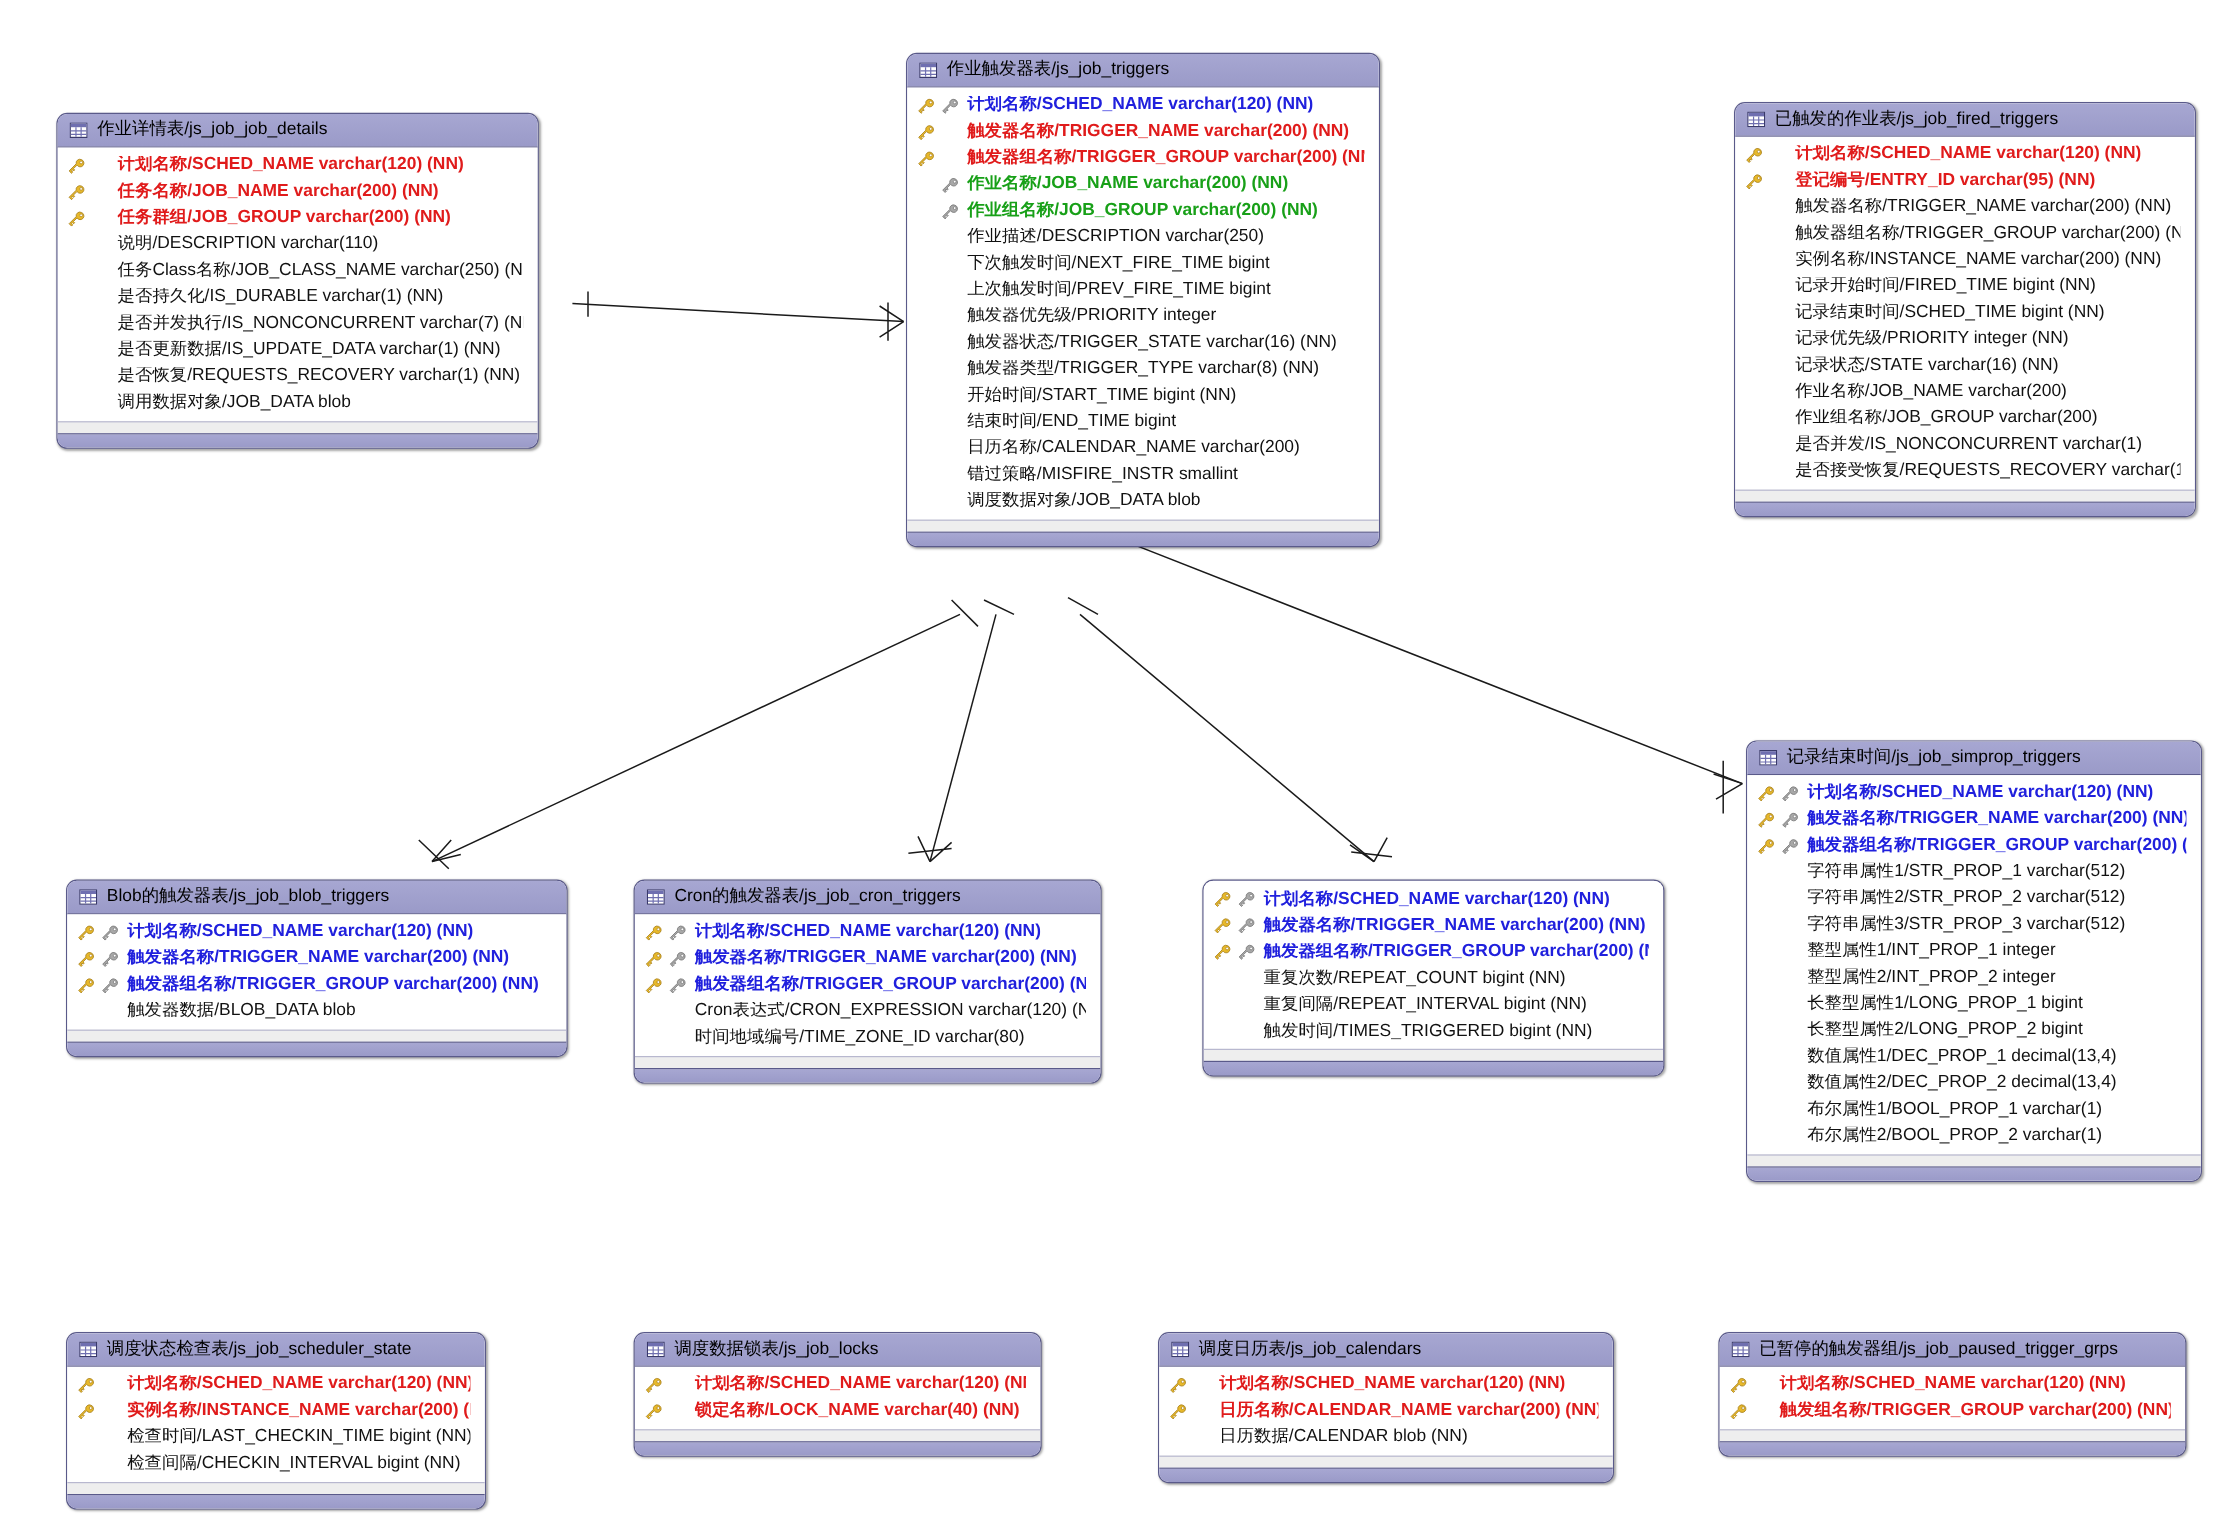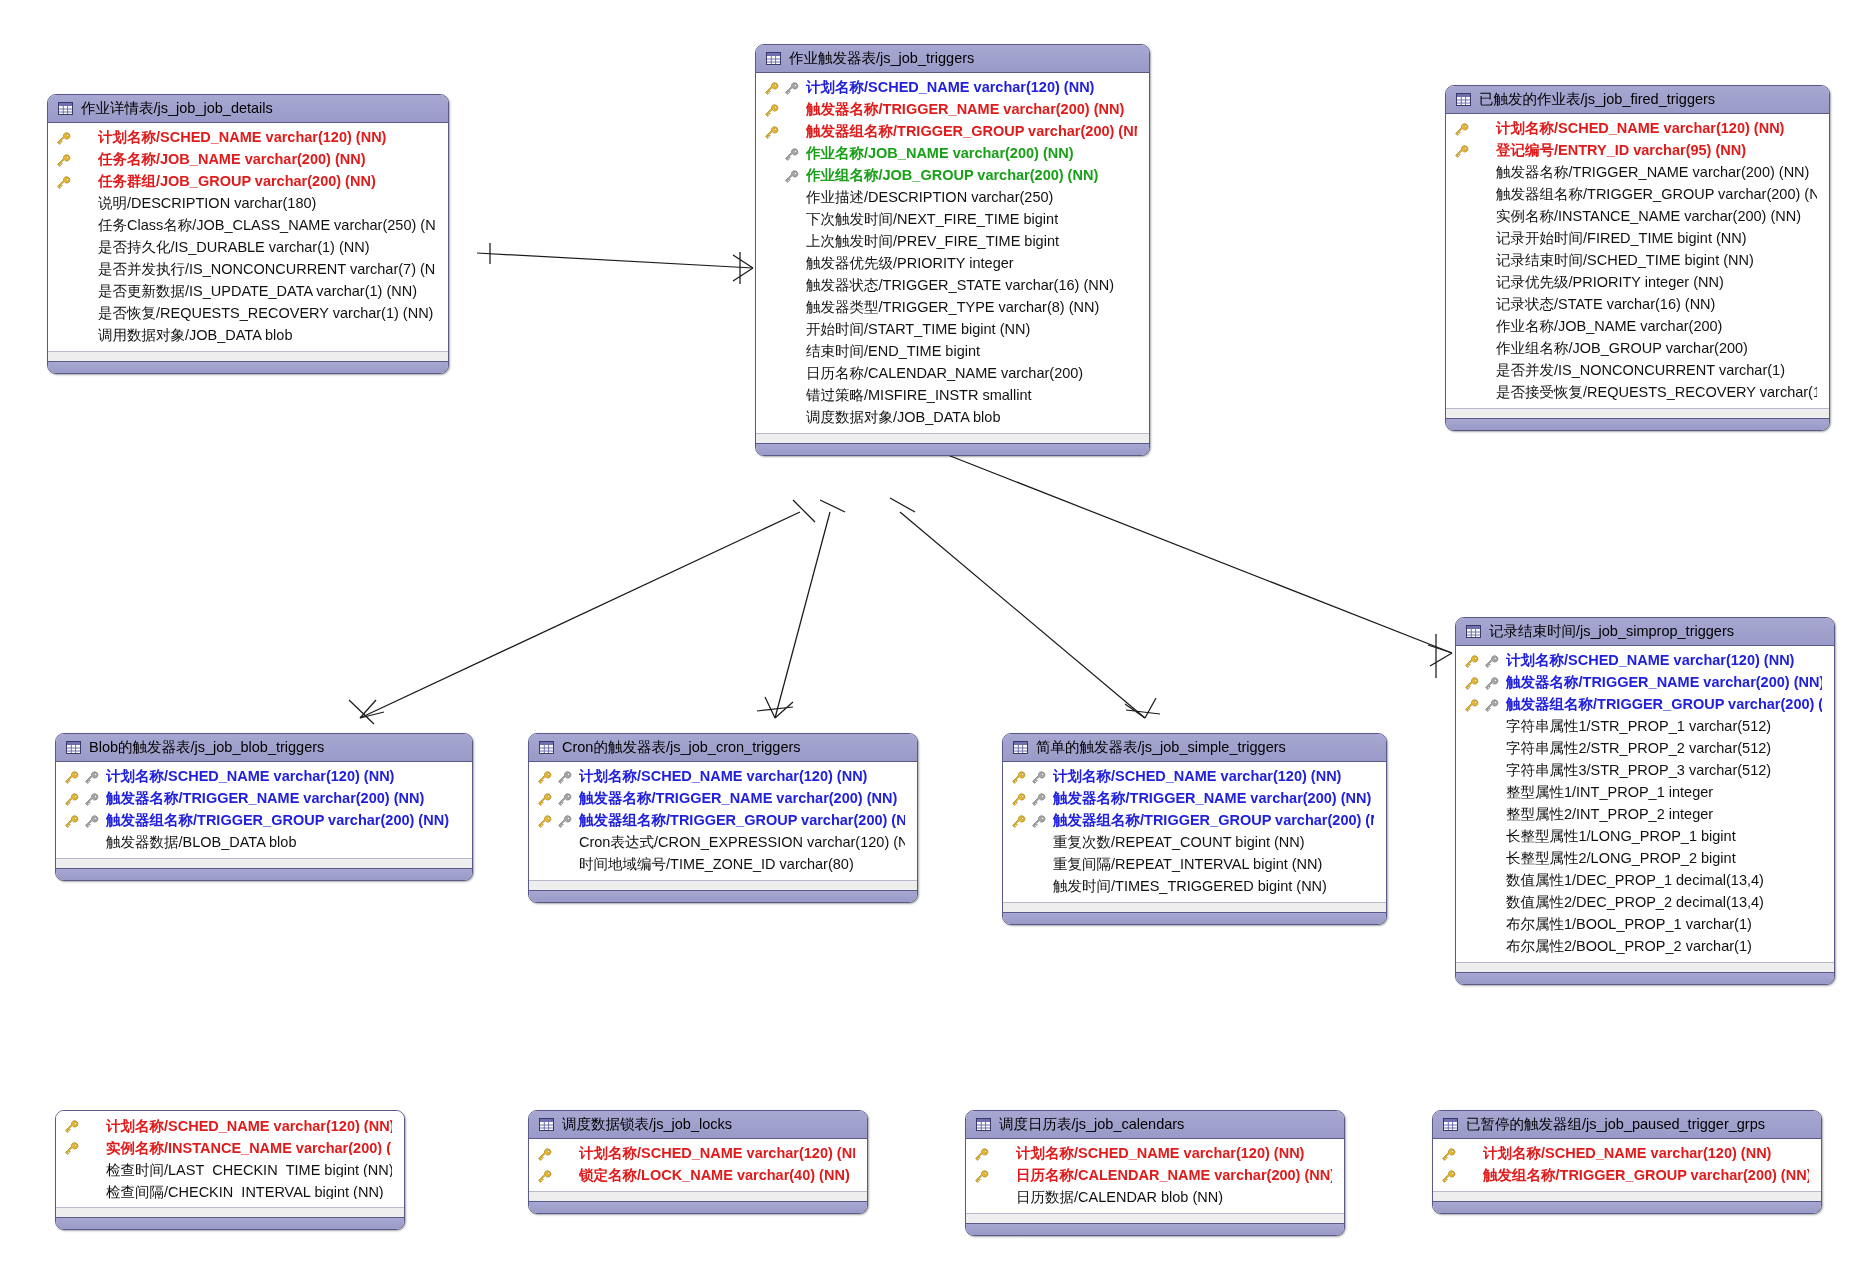--- a/index.html
+++ b/index.html
@@ -170,21 +170,21 @@
             </svg>
             <span class="kspace"></span>
           </span>
           <span class="aname c-pk">任务群组/JOB_GROUP varchar(200) (NN)</span>
         </div>
         <div class="attr">
           <span class="keycell k0">
             <span class="kspace"></span>
             <span class="kspace"></span>
           </span>
-          <span class="aname c-plain">说明/DESCRIPTION varchar(180)</span>
+          <span class="aname c-plain">说明/DESCRIPTION varchar(110)</span>
         </div>
         <div class="attr">
           <span class="keycell k0">
             <span class="kspace"></span>
             <span class="kspace"></span>
           </span>
           <span class="aname c-plain">任务Class名称/JOB_CLASS_NAME varchar(250) (NN)</span>
         </div>
         <div class="attr">
           <span class="keycell k0">
@@ -746,97 +746,97 @@
             <span class="kspace"></span>
             <span class="kspace"></span>
           </span>
           <span class="aname c-plain">时间地域编号/TIME_ZONE_ID varchar(80)</span>
         </div>
       </div>
       <div class="ent-foot"></div>
       <div class="ent-foot2"></div>
     </div>
     <div class="entity" style="left: 1002px; top: 733px; width: 385px;">
+      <div class="ent-body">
+        <div class="attr">
+          <span class="keycell k1">
+            <svg viewBox="0 0 18 14" class="kico">
+              <path d="M11.8 2.0 a3.1 3.1 0 1 1 -3.6 4.6 L5.2 9.6 l1.0 1.0 l-0.9 0.9 l-1.0 -1.0 l-0.8 0.8 l1.1 1.1 l-1.0 1.0 l-2.0 -2.0 L7.5 5.5 a3.1 3.1 0 0 1 4.3 -3.5 z" fill="#e8b92a" stroke="#a8801a" stroke-width="0.7" stroke-linejoin="round"></path>
+              <circle cx="11.6" cy="4.4" r="1.15" fill="#ffffff" stroke="#a8801a" stroke-width="0.6"></circle>
+            </svg>
+            <svg viewBox="0 0 18 14" class="kico">
+              <path d="M11.8 2.0 a3.1 3.1 0 1 1 -3.6 4.6 L5.2 9.6 l1.0 1.0 l-0.9 0.9 l-1.0 -1.0 l-0.8 0.8 l1.1 1.1 l-1.0 1.0 l-2.0 -2.0 L7.5 5.5 a3.1 3.1 0 0 1 4.3 -3.5 z" fill="#a8a8a8" stroke="#777777" stroke-width="0.7" stroke-linejoin="round"></path>
+              <circle cx="11.6" cy="4.4" r="1.15" fill="#ffffff" stroke="#777777" stroke-width="0.6"></circle>
+            </svg>
+          </span>
+          <span class="aname c-pkfk">计划名称/SCHED_NAME varchar(120) (NN)</span>
+        </div>
+        <div class="attr">
+          <span class="keycell k1">
+            <svg viewBox="0 0 18 14" class="kico">
+              <path d="M11.8 2.0 a3.1 3.1 0 1 1 -3.6 4.6 L5.2 9.6 l1.0 1.0 l-0.9 0.9 l-1.0 -1.0 l-0.8 0.8 l1.1 1.1 l-1.0 1.0 l-2.0 -2.0 L7.5 5.5 a3.1 3.1 0 0 1 4.3 -3.5 z" fill="#e8b92a" stroke="#a8801a" stroke-width="0.7" stroke-linejoin="round"></path>
+              <circle cx="11.6" cy="4.4" r="1.15" fill="#ffffff" stroke="#a8801a" stroke-width="0.6"></circle>
+            </svg>
+            <svg viewBox="0 0 18 14" class="kico">
+              <path d="M11.8 2.0 a3.1 3.1 0 1 1 -3.6 4.6 L5.2 9.6 l1.0 1.0 l-0.9 0.9 l-1.0 -1.0 l-0.8 0.8 l1.1 1.1 l-1.0 1.0 l-2.0 -2.0 L7.5 5.5 a3.1 3.1 0 0 1 4.3 -3.5 z" fill="#a8a8a8" stroke="#777777" stroke-width="0.7" stroke-linejoin="round"></path>
+              <circle cx="11.6" cy="4.4" r="1.15" fill="#ffffff" stroke="#777777" stroke-width="0.6"></circle>
+            </svg>
+          </span>
+          <span class="aname c-pkfk">触发器名称/TRIGGER_NAME varchar(200) (NN)</span>
+        </div>
+        <div class="attr">
+          <span class="keycell k1">
+            <svg viewBox="0 0 18 14" class="kico">
+              <path d="M11.8 2.0 a3.1 3.1 0 1 1 -3.6 4.6 L5.2 9.6 l1.0 1.0 l-0.9 0.9 l-1.0 -1.0 l-0.8 0.8 l1.1 1.1 l-1.0 1.0 l-2.0 -2.0 L7.5 5.5 a3.1 3.1 0 0 1 4.3 -3.5 z" fill="#e8b92a" stroke="#a8801a" stroke-width="0.7" stroke-linejoin="round"></path>
+              <circle cx="11.6" cy="4.4" r="1.15" fill="#ffffff" stroke="#a8801a" stroke-width="0.6"></circle>
+            </svg>
+            <svg viewBox="0 0 18 14" class="kico">
+              <path d="M11.8 2.0 a3.1 3.1 0 1 1 -3.6 4.6 L5.2 9.6 l1.0 1.0 l-0.9 0.9 l-1.0 -1.0 l-0.8 0.8 l1.1 1.1 l-1.0 1.0 l-2.0 -2.0 L7.5 5.5 a3.1 3.1 0 0 1 4.3 -3.5 z" fill="#a8a8a8" stroke="#777777" stroke-width="0.7" stroke-linejoin="round"></path>
+              <circle cx="11.6" cy="4.4" r="1.15" fill="#ffffff" stroke="#777777" stroke-width="0.6"></circle>
+            </svg>
+          </span>
+          <span class="aname c-pkfk">触发器组名称/TRIGGER_GROUP varchar(200) (NN)</span>
+        </div>
+        <div class="attr">
+          <span class="keycell k0">
+            <span class="kspace"></span>
+            <span class="kspace"></span>
+          </span>
+          <span class="aname c-plain">重复次数/REPEAT_COUNT bigint (NN)</span>
+        </div>
+        <div class="attr">
+          <span class="keycell k0">
+            <span class="kspace"></span>
+            <span class="kspace"></span>
+          </span>
+          <span class="aname c-plain">重复间隔/REPEAT_INTERVAL bigint (NN)</span>
+        </div>
+        <div class="attr">
+          <span class="keycell k0">
+            <span class="kspace"></span>
+            <span class="kspace"></span>
+          </span>
+          <span class="aname c-plain">触发时间/TIMES_TRIGGERED bigint (NN)</span>
+        </div>
+      </div>
+      <div class="ent-foot"></div>
+      <div class="ent-foot2"></div>
+    </div>
+    <div class="entity" style="left: 55px; top: 1110px; width: 350px;">
       <div class="ent-head">
         <svg viewBox="0 0 15 13" class="tbl-icon">
           <rect x="0.5" y="0.5" width="14" height="12" fill="#ffffff" stroke="#3a3a6a" stroke-width="1"></rect>
           <rect x="1" y="1" width="13" height="3" fill="#6f6fb0"></rect>
           <line x1="1" y1="7" x2="14" y2="7" stroke="#6f6fb0" stroke-width="1"></line>
           <line x1="1" y1="10" x2="14" y2="10" stroke="#6f6fb0" stroke-width="1"></line>
           <line x1="5.3" y1="4" x2="5.3" y2="12" stroke="#6f6fb0" stroke-width="1"></line>
           <line x1="9.6" y1="4" x2="9.6" y2="12" stroke="#6f6fb0" stroke-width="1"></line>
         </svg>
-        <span>简单的触发器表/js_job_simple_triggers</span>
-      </div>
-      <div class="ent-body">
-        <div class="attr">
-          <span class="keycell k1">
-            <svg viewBox="0 0 18 14" class="kico">
-              <path d="M11.8 2.0 a3.1 3.1 0 1 1 -3.6 4.6 L5.2 9.6 l1.0 1.0 l-0.9 0.9 l-1.0 -1.0 l-0.8 0.8 l1.1 1.1 l-1.0 1.0 l-2.0 -2.0 L7.5 5.5 a3.1 3.1 0 0 1 4.3 -3.5 z" fill="#e8b92a" stroke="#a8801a" stroke-width="0.7" stroke-linejoin="round"></path>
-              <circle cx="11.6" cy="4.4" r="1.15" fill="#ffffff" stroke="#a8801a" stroke-width="0.6"></circle>
-            </svg>
-            <svg viewBox="0 0 18 14" class="kico">
-              <path d="M11.8 2.0 a3.1 3.1 0 1 1 -3.6 4.6 L5.2 9.6 l1.0 1.0 l-0.9 0.9 l-1.0 -1.0 l-0.8 0.8 l1.1 1.1 l-1.0 1.0 l-2.0 -2.0 L7.5 5.5 a3.1 3.1 0 0 1 4.3 -3.5 z" fill="#a8a8a8" stroke="#777777" stroke-width="0.7" stroke-linejoin="round"></path>
-              <circle cx="11.6" cy="4.4" r="1.15" fill="#ffffff" stroke="#777777" stroke-width="0.6"></circle>
-            </svg>
-          </span>
-          <span class="aname c-pkfk">计划名称/SCHED_NAME varchar(120) (NN)</span>
-        </div>
-        <div class="attr">
-          <span class="keycell k1">
-            <svg viewBox="0 0 18 14" class="kico">
-              <path d="M11.8 2.0 a3.1 3.1 0 1 1 -3.6 4.6 L5.2 9.6 l1.0 1.0 l-0.9 0.9 l-1.0 -1.0 l-0.8 0.8 l1.1 1.1 l-1.0 1.0 l-2.0 -2.0 L7.5 5.5 a3.1 3.1 0 0 1 4.3 -3.5 z" fill="#e8b92a" stroke="#a8801a" stroke-width="0.7" stroke-linejoin="round"></path>
-              <circle cx="11.6" cy="4.4" r="1.15" fill="#ffffff" stroke="#a8801a" stroke-width="0.6"></circle>
-            </svg>
-            <svg viewBox="0 0 18 14" class="kico">
-              <path d="M11.8 2.0 a3.1 3.1 0 1 1 -3.6 4.6 L5.2 9.6 l1.0 1.0 l-0.9 0.9 l-1.0 -1.0 l-0.8 0.8 l1.1 1.1 l-1.0 1.0 l-2.0 -2.0 L7.5 5.5 a3.1 3.1 0 0 1 4.3 -3.5 z" fill="#a8a8a8" stroke="#777777" stroke-width="0.7" stroke-linejoin="round"></path>
-              <circle cx="11.6" cy="4.4" r="1.15" fill="#ffffff" stroke="#777777" stroke-width="0.6"></circle>
-            </svg>
-          </span>
-          <span class="aname c-pkfk">触发器名称/TRIGGER_NAME varchar(200) (NN)</span>
-        </div>
-        <div class="attr">
-          <span class="keycell k1">
-            <svg viewBox="0 0 18 14" class="kico">
-              <path d="M11.8 2.0 a3.1 3.1 0 1 1 -3.6 4.6 L5.2 9.6 l1.0 1.0 l-0.9 0.9 l-1.0 -1.0 l-0.8 0.8 l1.1 1.1 l-1.0 1.0 l-2.0 -2.0 L7.5 5.5 a3.1 3.1 0 0 1 4.3 -3.5 z" fill="#e8b92a" stroke="#a8801a" stroke-width="0.7" stroke-linejoin="round"></path>
-              <circle cx="11.6" cy="4.4" r="1.15" fill="#ffffff" stroke="#a8801a" stroke-width="0.6"></circle>
-            </svg>
-            <svg viewBox="0 0 18 14" class="kico">
-              <path d="M11.8 2.0 a3.1 3.1 0 1 1 -3.6 4.6 L5.2 9.6 l1.0 1.0 l-0.9 0.9 l-1.0 -1.0 l-0.8 0.8 l1.1 1.1 l-1.0 1.0 l-2.0 -2.0 L7.5 5.5 a3.1 3.1 0 0 1 4.3 -3.5 z" fill="#a8a8a8" stroke="#777777" stroke-width="0.7" stroke-linejoin="round"></path>
-              <circle cx="11.6" cy="4.4" r="1.15" fill="#ffffff" stroke="#777777" stroke-width="0.6"></circle>
-            </svg>
-          </span>
-          <span class="aname c-pkfk">触发器组名称/TRIGGER_GROUP varchar(200) (NN)</span>
-        </div>
-        <div class="attr">
-          <span class="keycell k0">
-            <span class="kspace"></span>
-            <span class="kspace"></span>
-          </span>
-          <span class="aname c-plain">重复次数/REPEAT_COUNT bigint (NN)</span>
-        </div>
-        <div class="attr">
-          <span class="keycell k0">
-            <span class="kspace"></span>
-            <span class="kspace"></span>
-          </span>
-          <span class="aname c-plain">重复间隔/REPEAT_INTERVAL bigint (NN)</span>
-        </div>
-        <div class="attr">
-          <span class="keycell k0">
-            <span class="kspace"></span>
-            <span class="kspace"></span>
-          </span>
-          <span class="aname c-plain">触发时间/TIMES_TRIGGERED bigint (NN)</span>
-        </div>
-      </div>
-      <div class="ent-foot"></div>
-      <div class="ent-foot2"></div>
-    </div>
-    <div class="entity" style="left: 55px; top: 1110px; width: 350px;">
+        <span>调度状态检查表/js_job_scheduler_state</span>
+      </div>
       <div class="ent-body">
         <div class="attr">
           <span class="keycell k1">
             <svg viewBox="0 0 18 14" class="kico">
               <path d="M11.8 2.0 a3.1 3.1 0 1 1 -3.6 4.6 L5.2 9.6 l1.0 1.0 l-0.9 0.9 l-1.0 -1.0 l-0.8 0.8 l1.1 1.1 l-1.0 1.0 l-2.0 -2.0 L7.5 5.5 a3.1 3.1 0 0 1 4.3 -3.5 z" fill="#e8b92a" stroke="#a8801a" stroke-width="0.7" stroke-linejoin="round"></path>
               <circle cx="11.6" cy="4.4" r="1.15" fill="#ffffff" stroke="#a8801a" stroke-width="0.6"></circle>
             </svg>
             <span class="kspace"></span>
           </span>
           <span class="aname c-pk">计划名称/SCHED_NAME varchar(120) (NN)</span>

